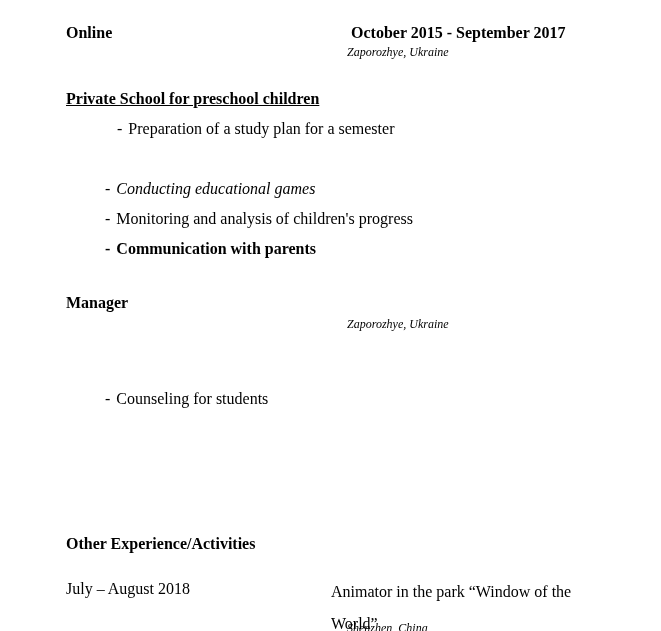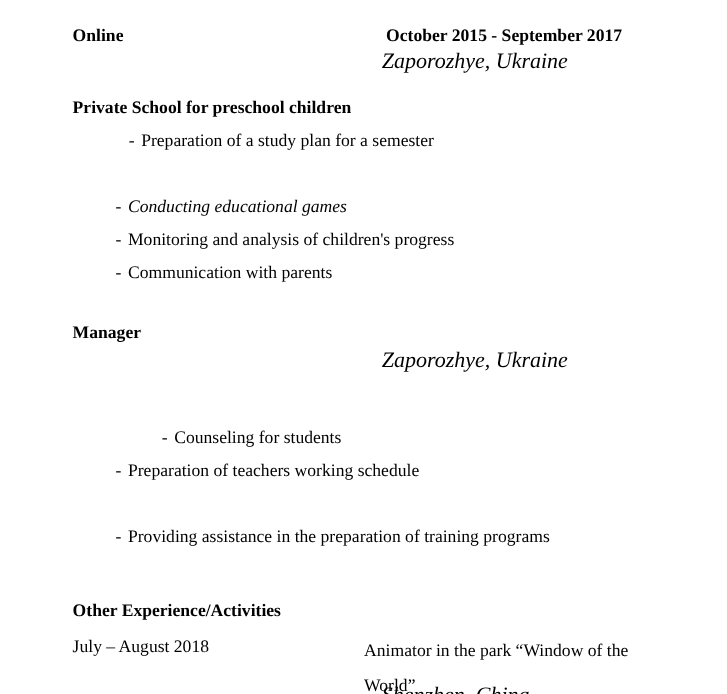--- a/index.html
+++ b/index.html
@@ -21,52 +21,52 @@
   }
   .line {
     position: absolute;
     left: 66px;
     white-space: nowrap;
   }
   .col2 { left: 331px; margin-left: 16px; }
   .bold { font-weight: bold; }
   .ital {
     font-style: italic;
-    font-size: 20px;
+    font-size: 12px;
   }
   .bullet {
     position: absolute;
     left: 105px;
     white-space: nowrap;
   }
   .bullet .dash { margin-right: 6px; }
   .wrapblock {
     position: absolute;
     left: 331px;
     width: 282px;
     white-space: normal;
     line-height: 32px;
   }
   
   .y-row1   { top: 25px; }
   .y-loc1   { top: 46px; }
-  .y-emp1   { top: 91px; }
+  .y-emp1   { top: 91px; text-decoration: underline; }
   .y-b11    { top: 121px; margin-left: 12px; }
   .y-b12    { top: 151px; }
   .y-b13    { top: 181px; font-style: italic; }
   .y-b14    { top: 211px; }
-  .y-b15    { top: 241px; }
+  .y-b15    { top: 241px; font-weight: bold; }
   .y-row2   { top: 295px; }
   .y-loc2   { top: 318px; }
   .y-emp2   { top: 358px; }
-  .y-b21    { top: 391px; margin-left: 42px; }
+  .y-b21    { top: 391px; }
   .y-b22    { top: 421px; }
   .y-b23    { top: 451px; }
   .y-b24    { top: 481px; }
-  .y-other  { top: 548px; }
+  .y-other  { top: 536px; }
   .y-entry  { top: 581px; }
   .y-role   { top: 576px; }
   .y-loc3   { top: 622px; }
 </style>
 </head>
 <body>
 
 <div class="page">
 
   <div class="line bold y-row1">Online</div>
@@ -76,22 +76,20 @@
 
   <div class="bullet y-b11"><span class="dash">-</span><span>Preparation of a study plan for a semester</span></div>
   <div class="bullet y-b13"><span class="dash">-</span><span>Conducting educational games</span></div>
   <div class="bullet y-b14"><span class="dash">-</span><span>Monitoring and analysis of children's progress</span></div>
   <div class="bullet y-b15"><span class="dash">-</span><span>Communication with parents</span></div>
 
   <div class="line bold y-row2">Manager</div>
   <div class="line col2 ital y-loc2">Zaporozhye, Ukraine</div>
 
   <div class="bullet y-b21"><span class="dash">-</span><span>Counseling for students</span></div>
-  <div class="bullet y-b22"><span class="dash">-</span><span>Preparation of teachers working schedule</span></div>
-  <div class="bullet y-b24"><span class="dash">-</span><span>Providing assistance in the preparation of training programs</span></div>
 
   <div class="line bold y-other">Other Experience/Activities</div>
 
   <div class="line y-entry">July – August 2018</div>
   <div class="wrapblock y-role">Animator in the park “Window of the World”</div>
   <div class="line col2 ital y-loc3">Shenzhen, China</div>
 
 </div>
 
 </body></html>

